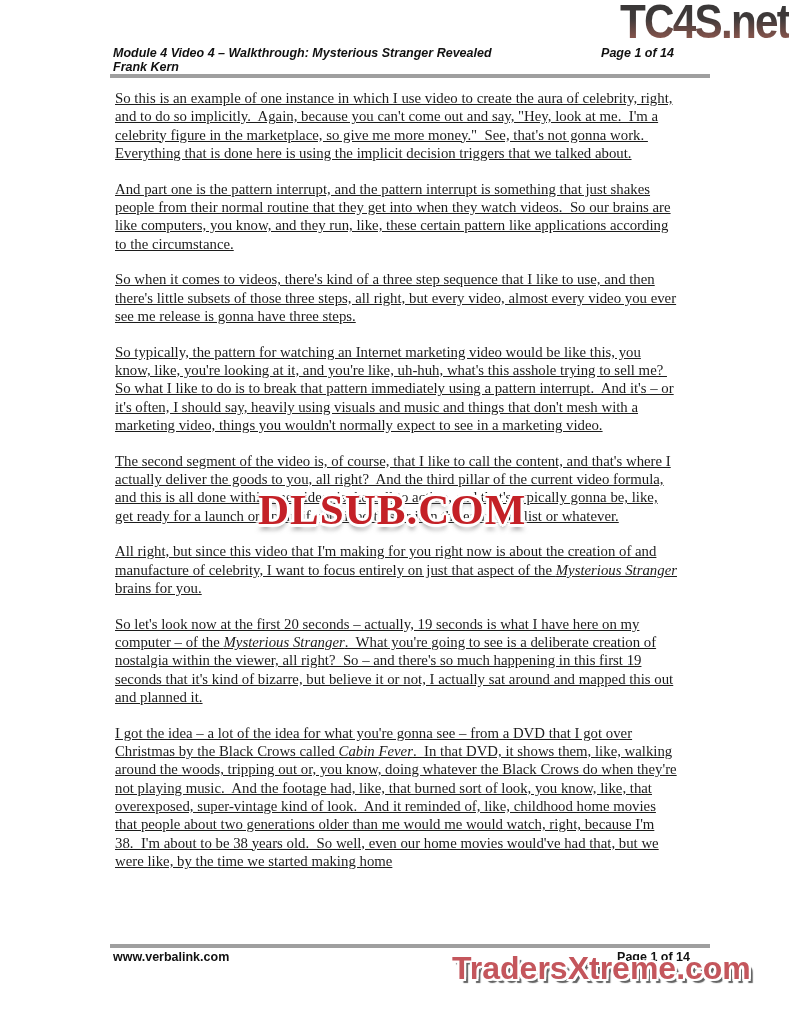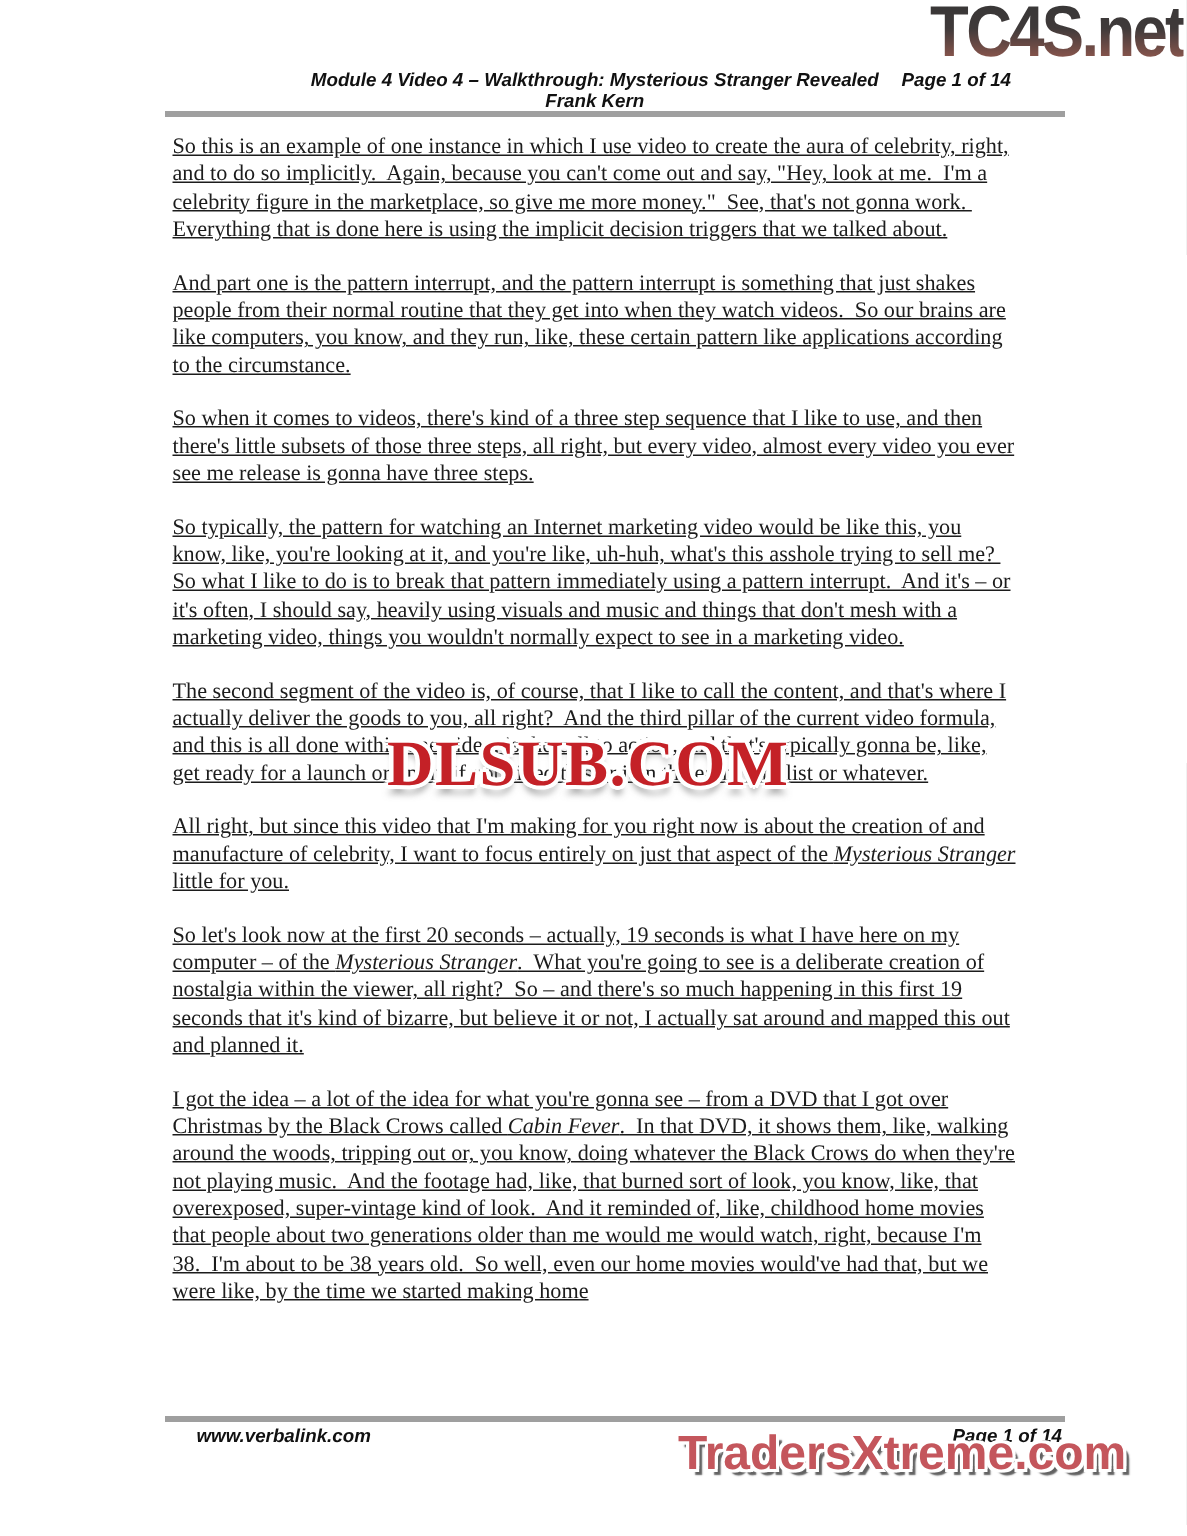--- a/index.html
+++ b/index.html
@@ -23,23 +23,23 @@
     white-space:nowrap;
   }
 
   
   .header {
     position:absolute; top:46px; left:113px; width:567px;
     font-family:"Liberation Sans", sans-serif;
     font-weight:bold; font-style:italic;
     font-size:12.5px; line-height:14px; color:#111;
   }
-  .header-title { text-align:center; }
+  .header-title { }
   .header-page  { position:absolute; top:0; right:6px; white-space:nowrap; }
-  .header-author{ text-align:center; }
+  .header-author{ }
 
   .rule {
     position:absolute; left:110px; width:600px; height:4px;
     background:#9f9f9f;
   }
   .rule-top    { top:74px; }
   .rule-bottom { top:944px; }
 
   
   .doc-body {
@@ -60,23 +60,23 @@
     text-shadow:
       -3px 0 0 #ffffff, 3px 0 0 #ffffff,
       0 -3px 0 #ffffff, 0 3px 0 #ffffff,
       -2px -2px 0 #ffffff, 2px -2px 0 #ffffff,
       -2px 2px 0 #ffffff, 2px 2px 0 #ffffff,
       0 6px 4px rgba(110,110,110,0.55);
   }
 
   
   .footer {
-    position:absolute; top:950px; left:131px; width:577px;
+    position:absolute; top:950px; left:113px; width:577px;
     font-family:"Liberation Sans", sans-serif;
-    font-weight:bold; font-style:italic;
+    font-weight:bold; 
     font-size:12.5px; color:#111;
   }
   .footer-site { float:left; }
   .footer-page { float:right; }
 
   
   .banner {
     position:absolute; left:452px; top:950px;
     font-family:"Liberation Sans", sans-serif;
     font-weight:bold; font-size:32px; letter-spacing:0px;
@@ -105,21 +105,21 @@
   </div>
 
   <div class="rule rule-top"></div>
 
   <div class="doc-body">
       <p><span>So this is an example of one instance in which I use video to create the aura of celebrity, right, and to do so implicitly.&nbsp; Again, because you can't come out and say, "Hey, look at me.&nbsp; I'm a celebrity figure in the marketplace, so give me more money."&nbsp; See, that's not gonna work.&nbsp; Everything that is done here is using the implicit decision triggers that we talked about.</span></p>
       <p><span>And part one is the pattern interrupt, and the pattern interrupt is something that just shakes people from their normal routine that they get into when they watch videos.&nbsp; So our brains are like computers, you know, and they run, like, these certain pattern like applications according to the circumstance.</span></p>
       <p><span>So when it comes to videos, there's kind of a three step sequence that I like to use, and then there's little subsets of those three steps, all right, but every video, almost every video you ever see me release is gonna have three steps.</span></p>
       <p><span>So typically, the pattern for watching an Internet marketing video would be like this, you know, like, you're looking at it, and you're like, uh-huh, what's this asshole trying to sell me?&nbsp; So what I like to do is to break that pattern immediately using a pattern interrupt.&nbsp; And it's – or it's often, I should say, heavily using visuals and music and things that don't mesh with a marketing video, things you wouldn't normally expect to see in a marketing video.</span></p>
       <p><span>The second segment of the video is, of course, that I like to call the content, and that's where I actually deliver the goods to you, all right?&nbsp; And the third pillar of the current video formula, and this is all done within one video, is the call to action, and that's typically gonna be, like, get ready for a launch or opt in if you liked this or join the early bird list or whatever.</span></p>
-      <p><span>All right, but since this video that I'm making for you right now is about the creation of and manufacture of celebrity, I want to focus entirely on just that aspect of the </span><em>Mysterious Stranger</em><span> little for you.</span></p>
+      <p><span>All right, but since this video that I'm making for you right now is about the creation of and manufacture of celebrity, I want to focus entirely on just that aspect of the </span><em>Mysterious Stranger</em><span> brains for you.</span></p>
       <p><span>So let's look now at the first 20 seconds – actually, 19 seconds is what I have here on my computer – of the </span><em>Mysterious Stranger</em><span>.&nbsp; What you're going to see is a deliberate creation of nostalgia within the viewer, all right?&nbsp; So – and there's so much happening in this first 19 seconds that it's kind of bizarre, but believe it or not, I actually sat around and mapped this out and planned it.</span></p>
       <p><span>I got the idea – a lot of the idea for what you're gonna see – from a DVD that I got over Christmas by the Black Crows called </span><em>Cabin Fever</em><span>.&nbsp; In that DVD, it shows them, like, walking around the woods, tripping out or, you know, doing whatever the Black Crows do when they're not playing music.&nbsp; And the footage had, like, that burned sort of look, you know, like, that overexposed, super-vintage kind of look.&nbsp; And it reminded of, like, childhood home movies that people about two generations older than me would me would watch, right, because I'm 38.&nbsp; I'm about to be 38 years old.&nbsp; So well, even our home movies would've had that, but we were like, by the time we started making home</span></p>
     </div>
 
   <div class="watermark">DLSUB.COM</div>
 
   <div class="rule rule-bottom"></div>
 
   <div class="footer">
     <span class="footer-site">www.verbalink.com</span>

